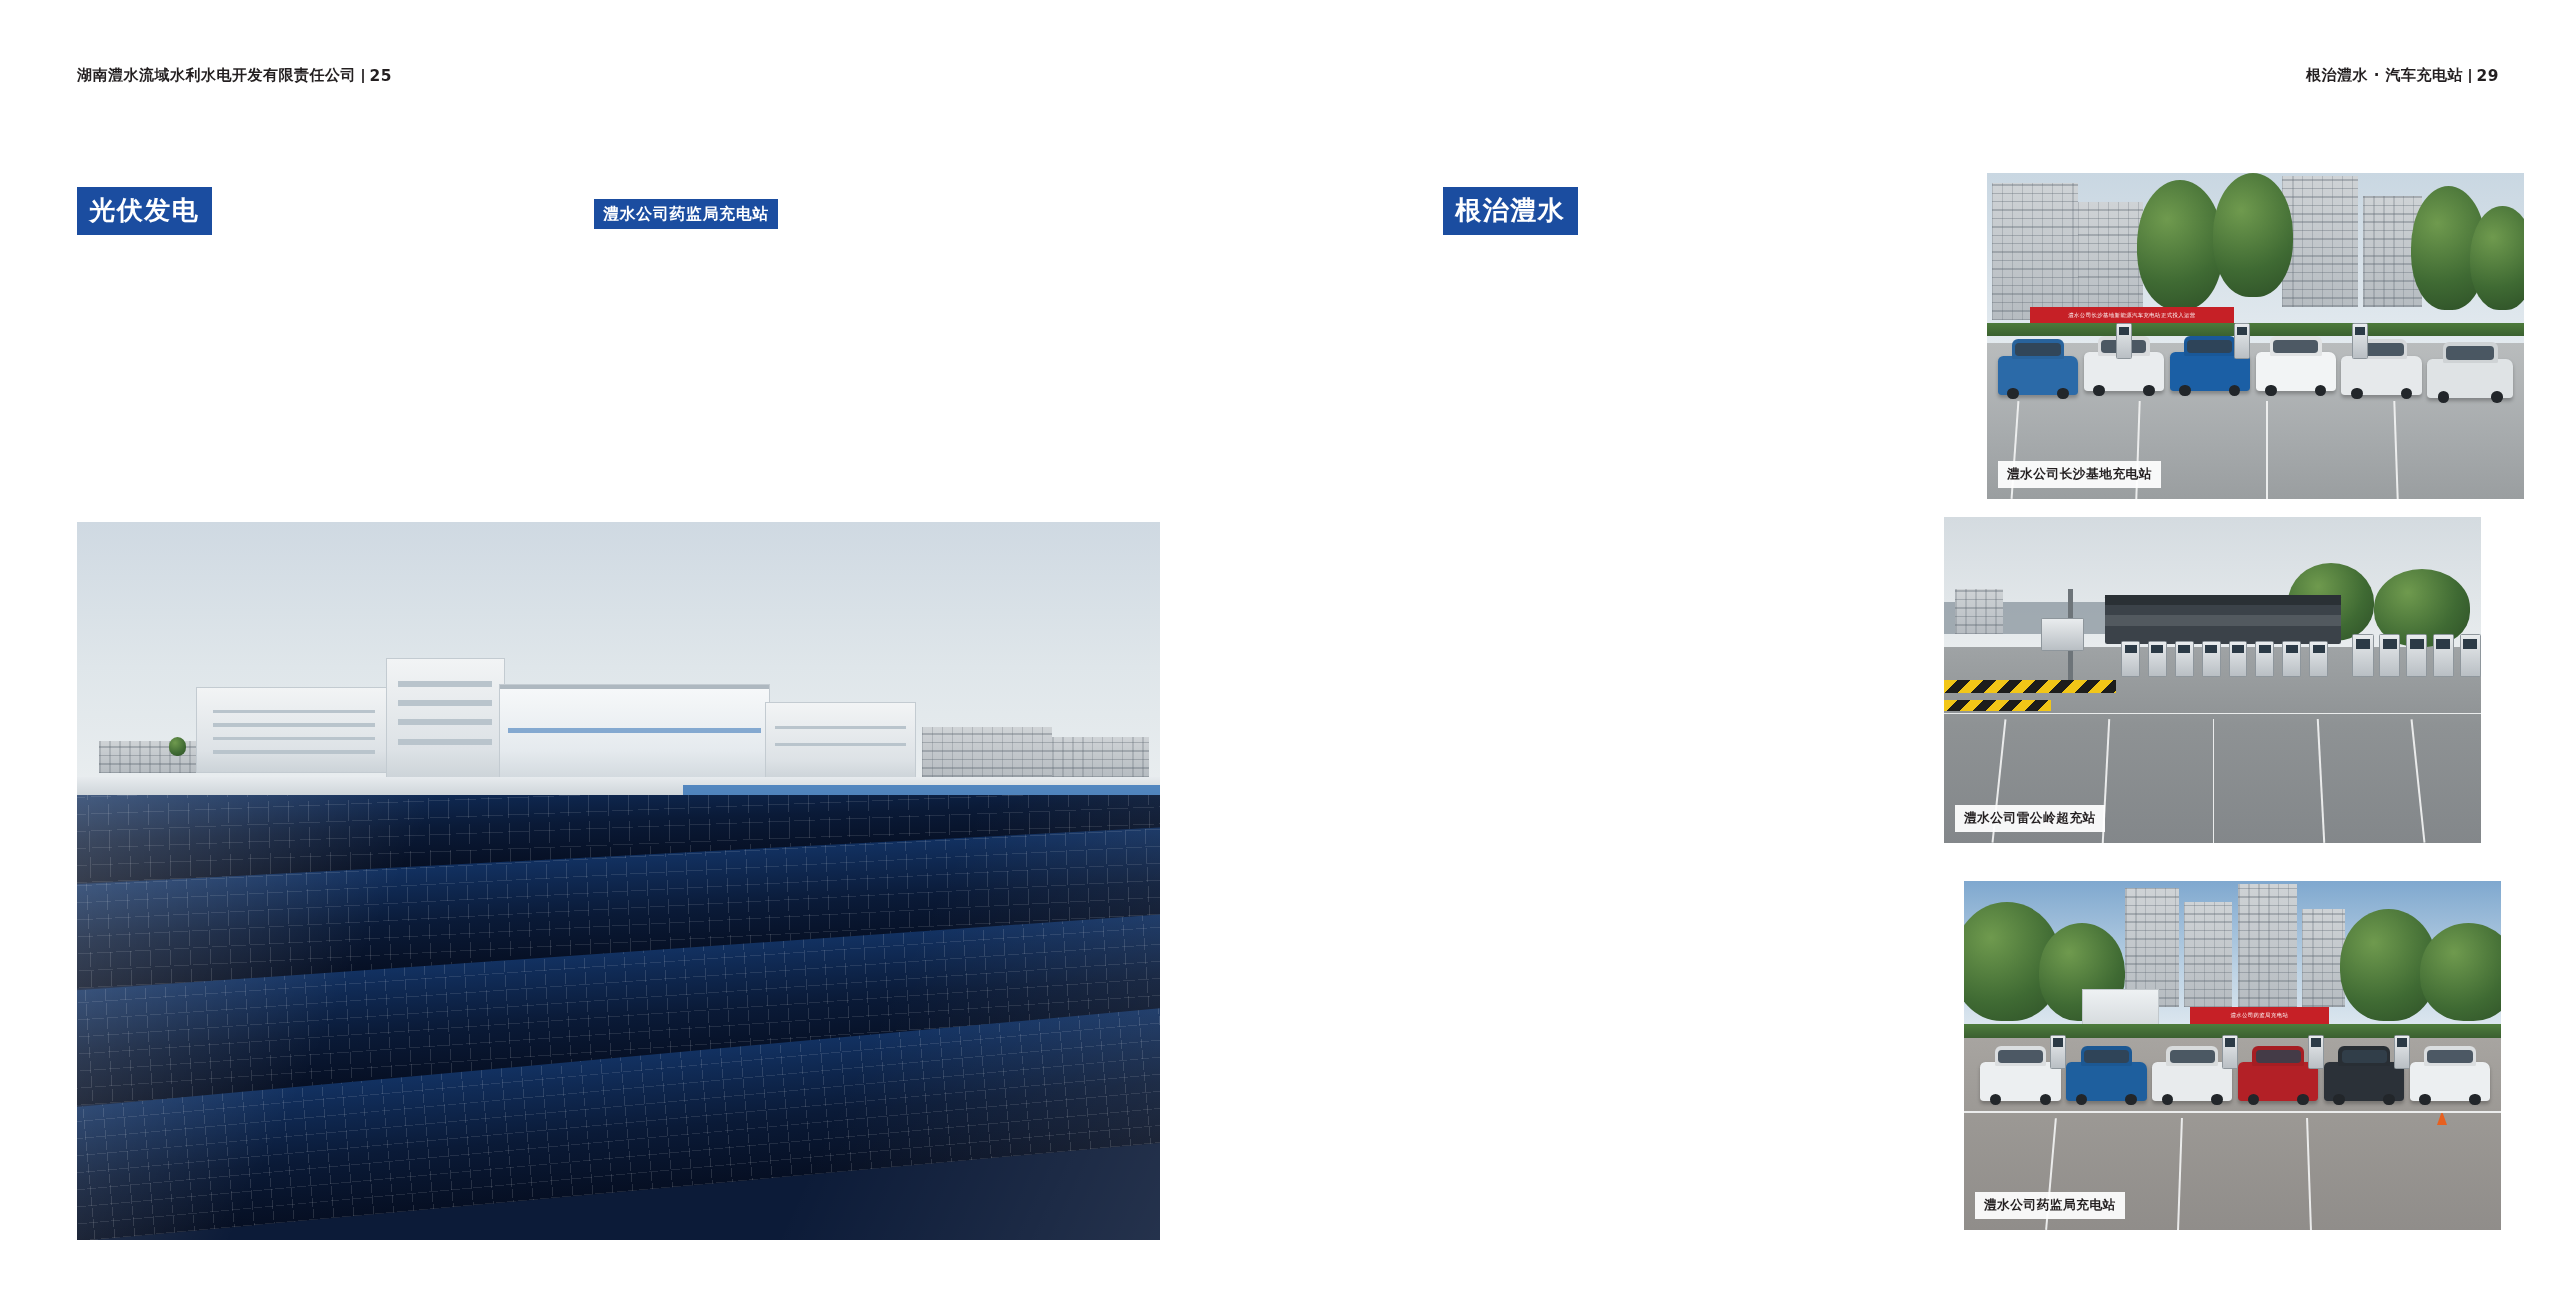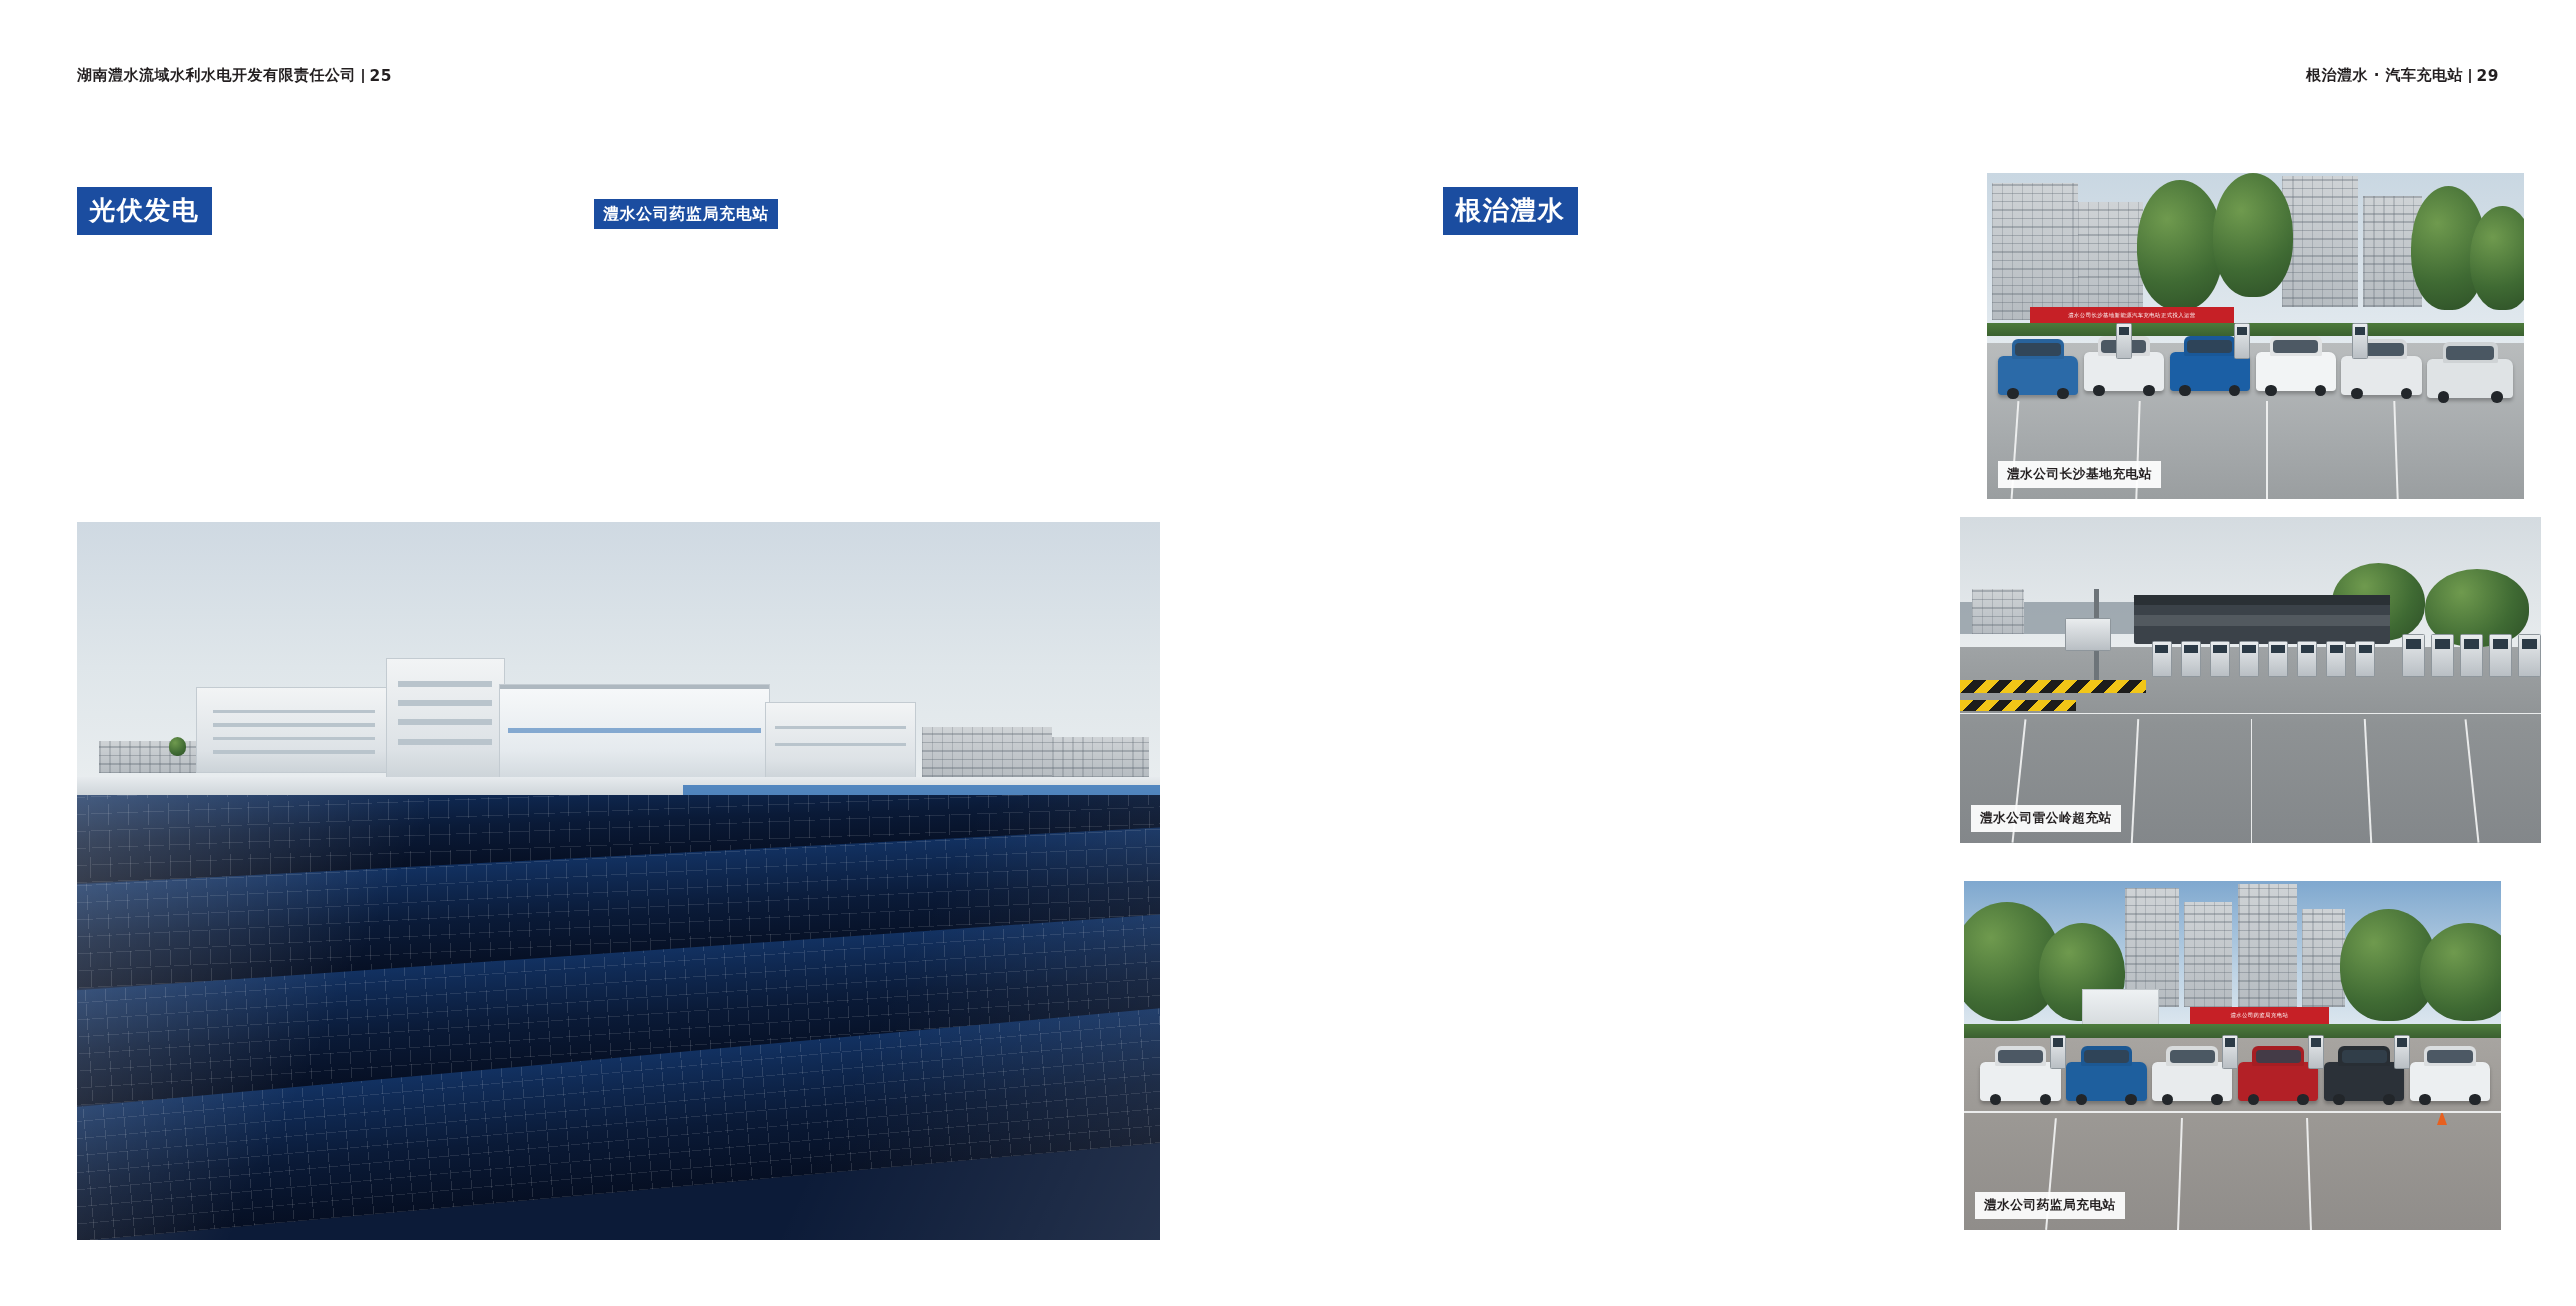--- a/index.html
+++ b/index.html
@@ -394,21 +394,21 @@
         </div>
 
       <div class="lane" style="left:5%;  top:70%; width:1.5px; height:30%; transform:rotate(4deg);"></div>
       <div class="lane" style="left:28%; top:70%; width:1.5px; height:30%; transform:rotate(2deg);"></div>
       <div class="lane" style="left:52%; top:70%; width:1.5px; height:30%;"></div>
       <div class="lane" style="left:76%; top:70%; width:1.5px; height:30%; transform:rotate(-2deg);"></div>
 
       <div class="cap">澧水公司长沙基地充电站</div>
     </div>
 
-    <div class="photo r2" style="left:672px;padding-left:44px;">
+    <div class="photo r2" style="left:656px;">
       <div class="cs-sky" style="height:40%; background:linear-gradient(180deg,#d4dbe0 0%,#e8ecee 100%);"></div>
       <div class="cs-ground" style="height:60%; background:linear-gradient(180deg,#9fa3a5 0%,#8e9294 40%,#83878a 100%);"></div>
 
       <div style="position:absolute; left:0; top:26%; width:30%; height:10%; background:#8e9aa2; opacity:.8;"></div>
       <div class="bldg2" style="left:2%; top:22%; width:9%; height:14%;"></div>
       <div class="tree" style="left:64%; top:14%; width:16%; height:24%;"></div>
       <div class="tree" style="left:80%; top:16%; width:18%; height:24%;"></div>
 
       <div class="canopy" style="left:30%; top:24%; width:44%; height:15%;"></div>
       <div style="position:absolute; left:30%; top:24%; width:44%; height:3%; background:#2a3035;"></div>

